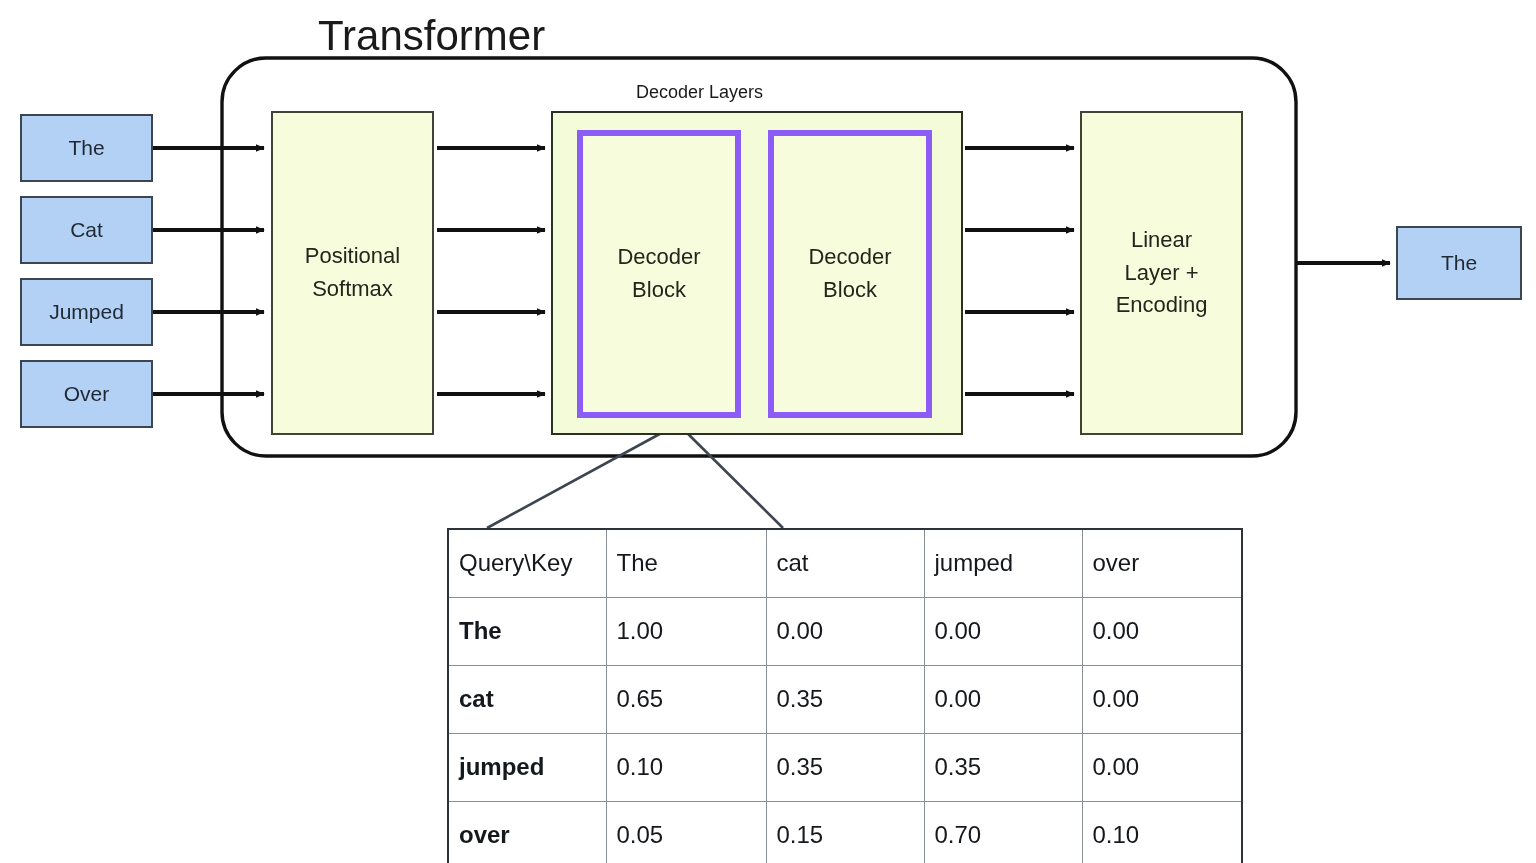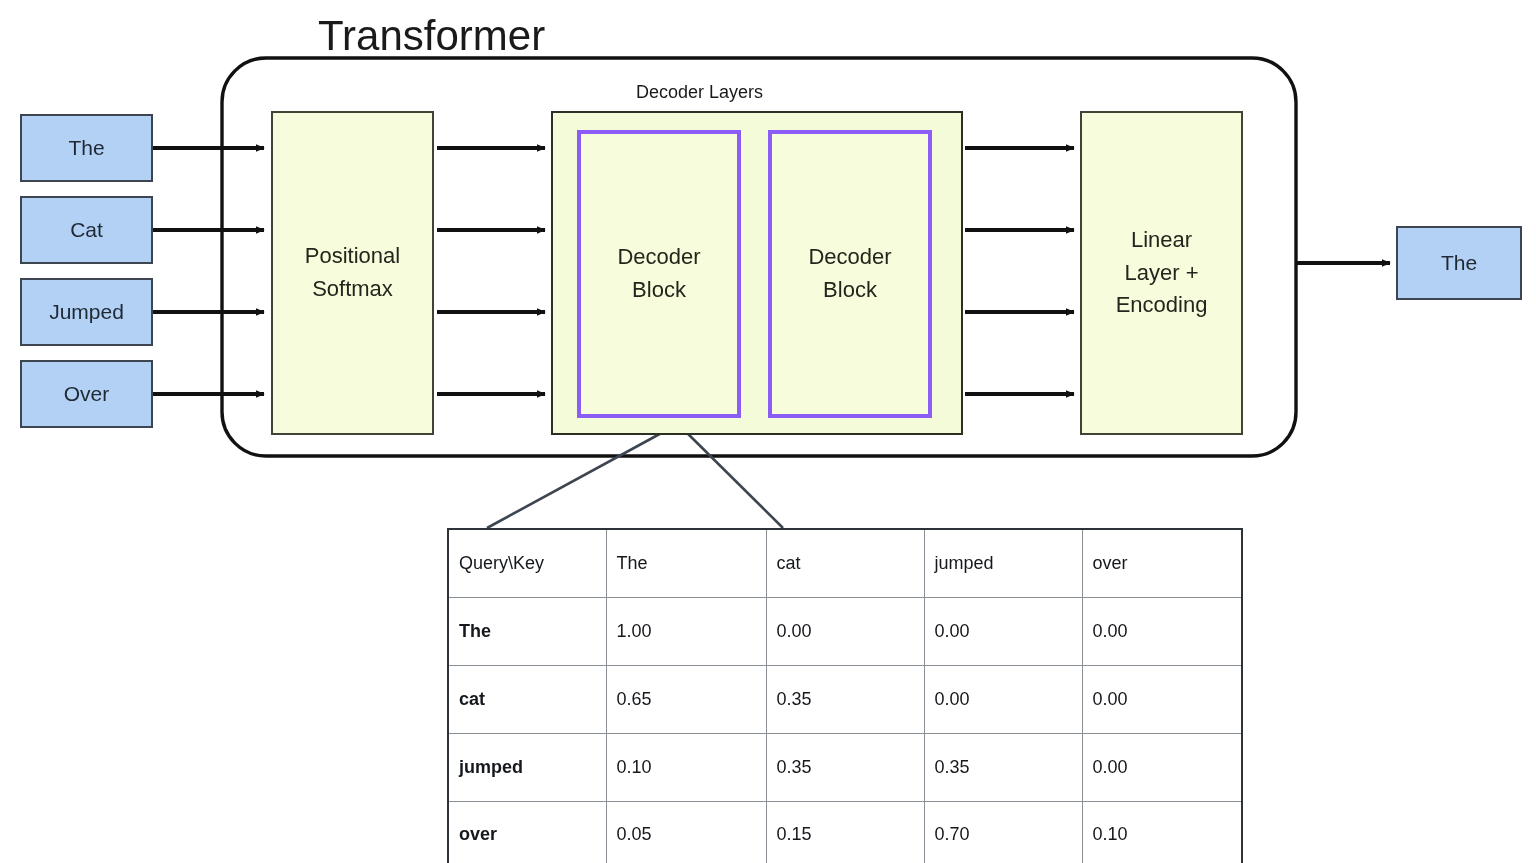--- a/index.html
+++ b/index.html
@@ -106,21 +106,21 @@
   }
   .box-decoder-layers {
     left: 551px; top: 111px;
     width: 412px; height: 324px;
     background: #f4fbd8;
     border: 2px solid #2c2f24;
     display: block;
   }
   .box-decoder-block {
     background: #f7fddc;
-    border: 4px solid #8b5cf6;
+    border: 6px solid #8b5cf6;
     box-sizing: border-box;
     display: flex;
     align-items: center;
     justify-content: center;
     text-align: center;
     font-size: 22px;
     line-height: 1.48;
     color: #23261c;
     position: absolute;
     top: 17px;
@@ -139,21 +139,21 @@
     left: 447px;
     top: 528px;
     border-collapse: collapse;
     table-layout: fixed;
     background: #ffffff;
   }
   .attn-table td {
     border: 1px solid #8a8f96;
     height: 68px;
     padding: 8px 10px;
-    font-size: 18px;
+    font-size: 24px;
     color: #15181c;
     vertical-align: middle;
     box-sizing: border-box;
   }
   .attn-table td.c0 { width: 158px; }
   .attn-table td.c1 { width: 160px; }
   .attn-table td.c2 { width: 158px; }
   .attn-table td.c3 { width: 158px; }
   .attn-table td.c4 { width: 160px; }
   .attn-table tr.hdr td { border-top: 2px solid #2d3339; }

